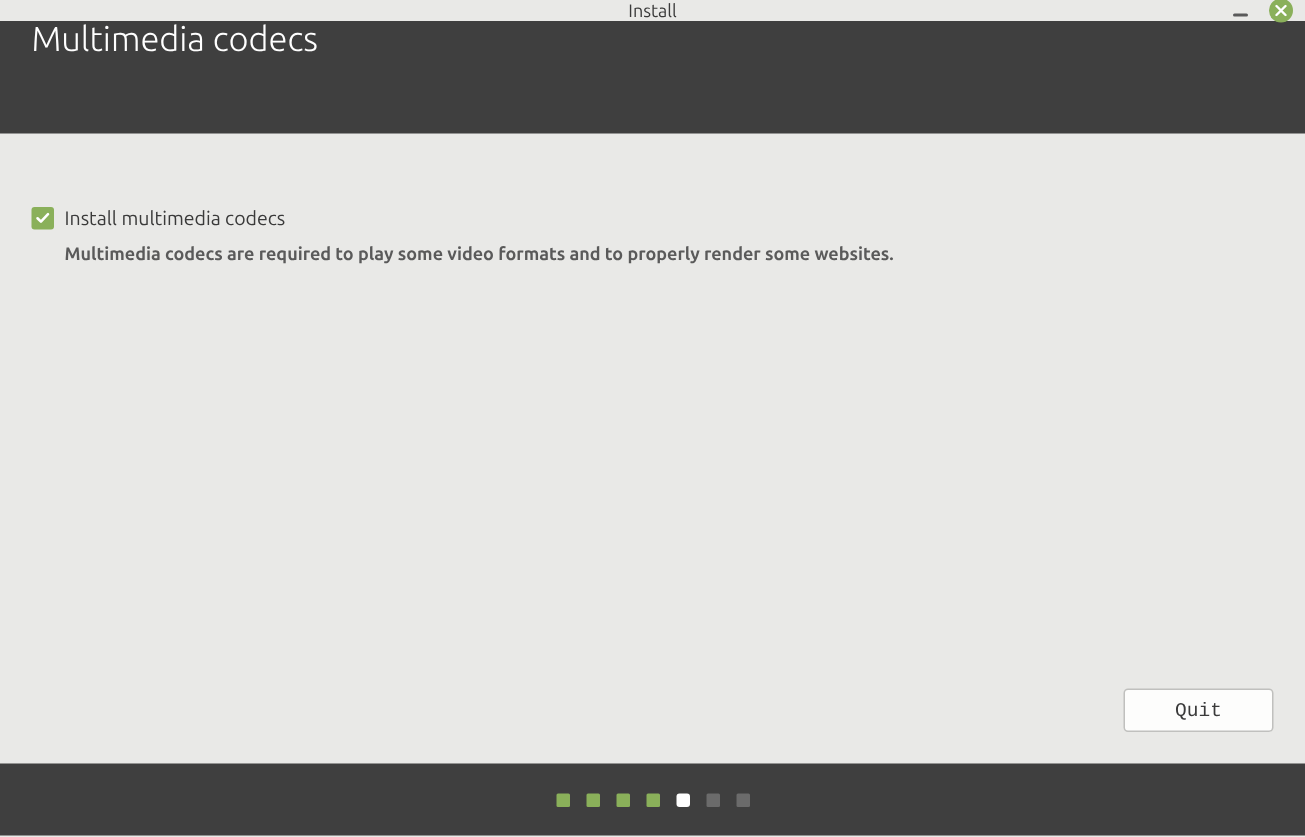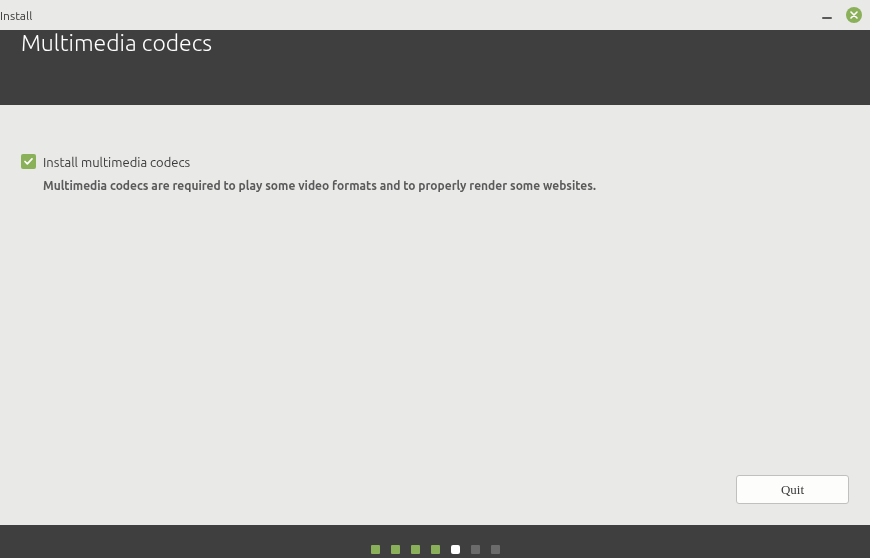--- a/index.html
+++ b/index.html
@@ -8,25 +8,25 @@
       box-sizing: border-box;
     }
     body {
       font-family: "Ubuntu", "Noto Sans", "DejaVu Sans", sans-serif;
       width: 870px;
       height: 558px;
       background: #e9e9e7;
       overflow: hidden;
     }
     .titlebar {
-      height: 30px;
+      height: 14px;
       background: #e9e9e7;
       display: flex;
       align-items: center;
-      justify-content: flex-start;
+      justify-content: center;
       position: relative;
     }
     .titlebar-title {
       font-size: 12px;
       color: #3a3a3a;
       font-weight: normal;
     }
     .titlebar-controls {
       position: absolute;
       right: 8px;
@@ -106,32 +106,32 @@
     }
     .button-row {
       display: flex;
       justify-content: flex-end;
       gap: 8px;
       padding: 0 21px 0 0;
       height: 50px;
       align-items: flex-start;
     }
     .btn {
-      width: 113px;
+      width: 100px;
       height: 29px;
       background: #fdfdfc;
       border: 1px solid #c0c0be;
       border-radius: 3px;
       font-size: 13px;
       color: #3a3a3a;
       cursor: pointer;
       display: flex;
       align-items: center;
       justify-content: center;
-      font-family: Liberation Serif, serif;
+      font-family: Liberation Mono, monospace;
     }
     .footer {
       background: #3f3f3f;
       height: 48px;
       display: flex;
       align-items: center;
       justify-content: center;
       gap: 11px;
     }
     .dot {

